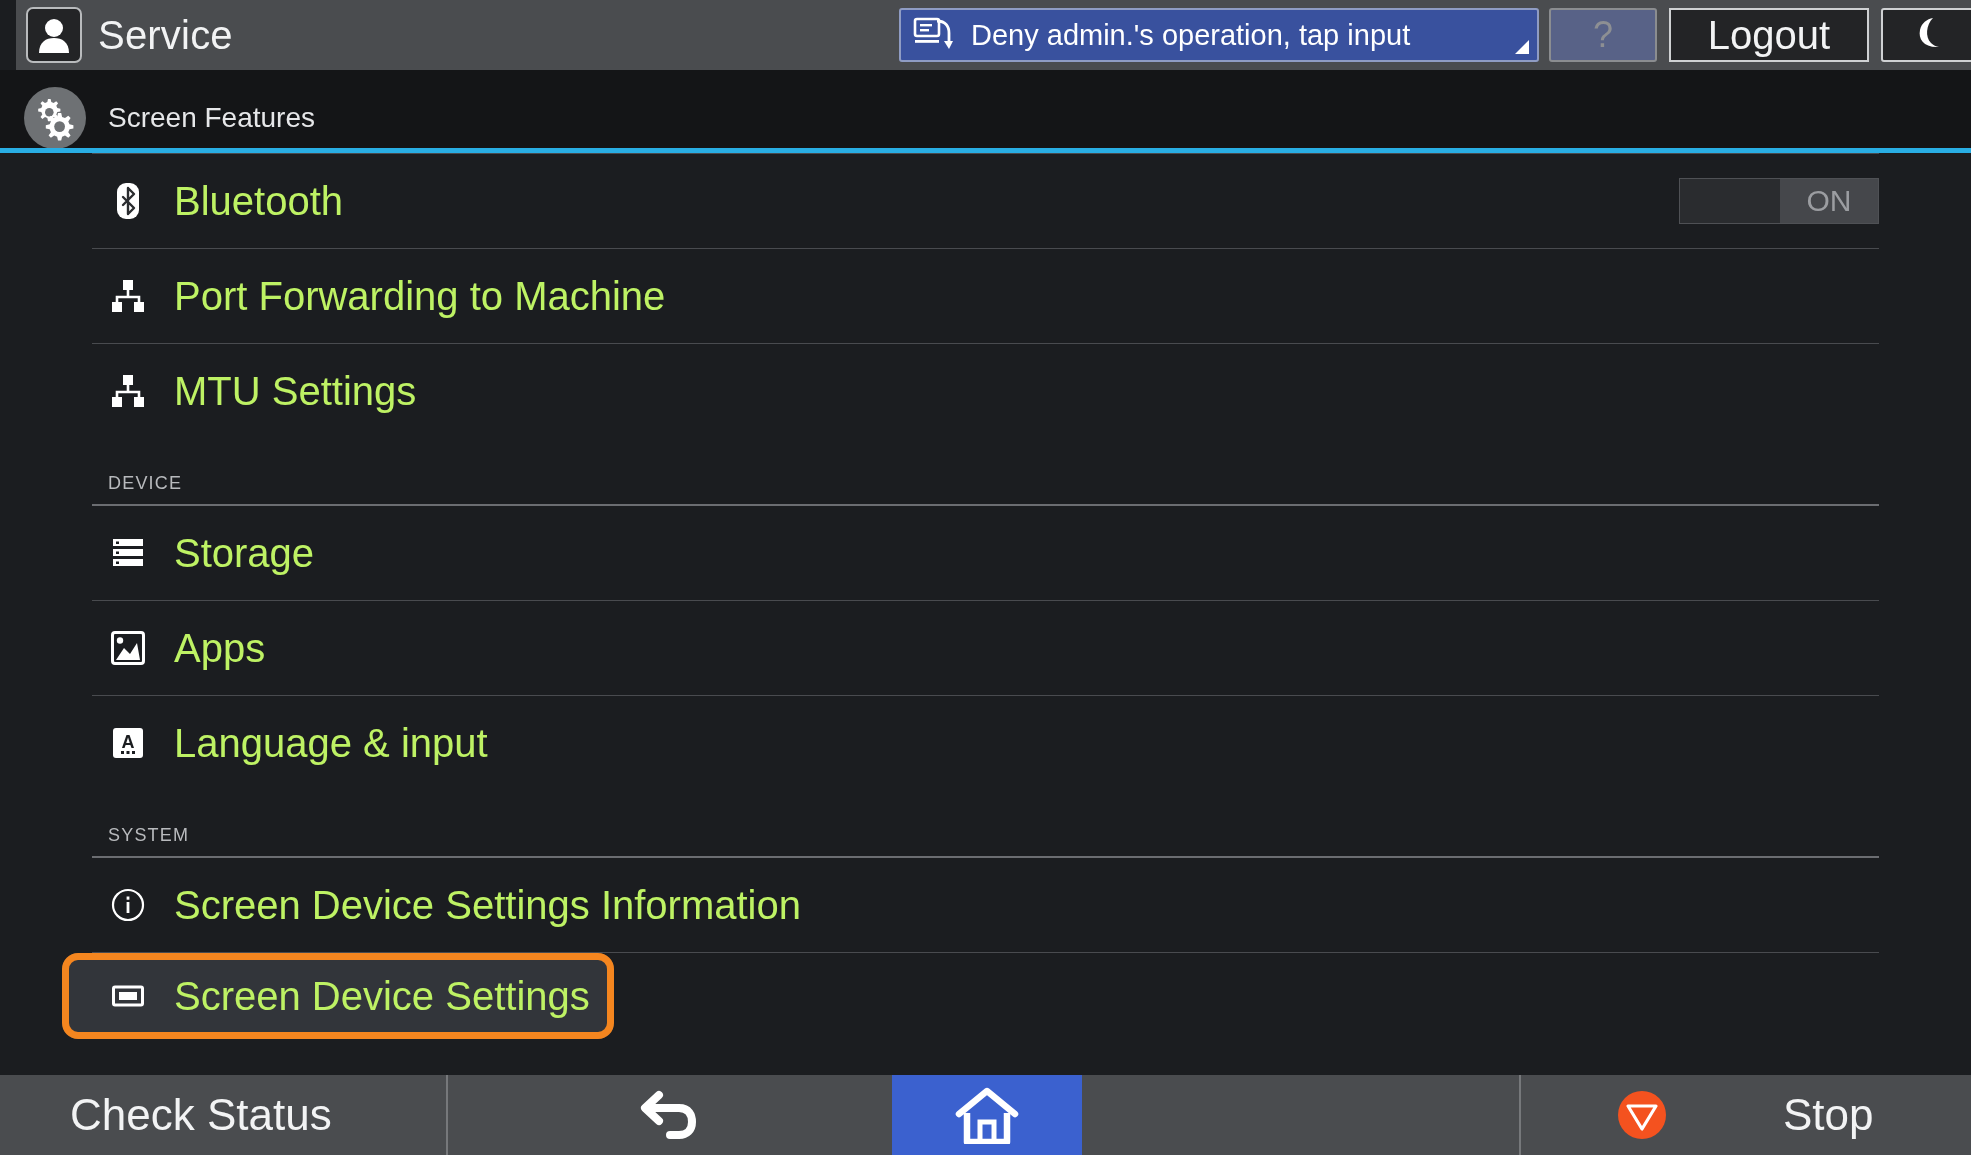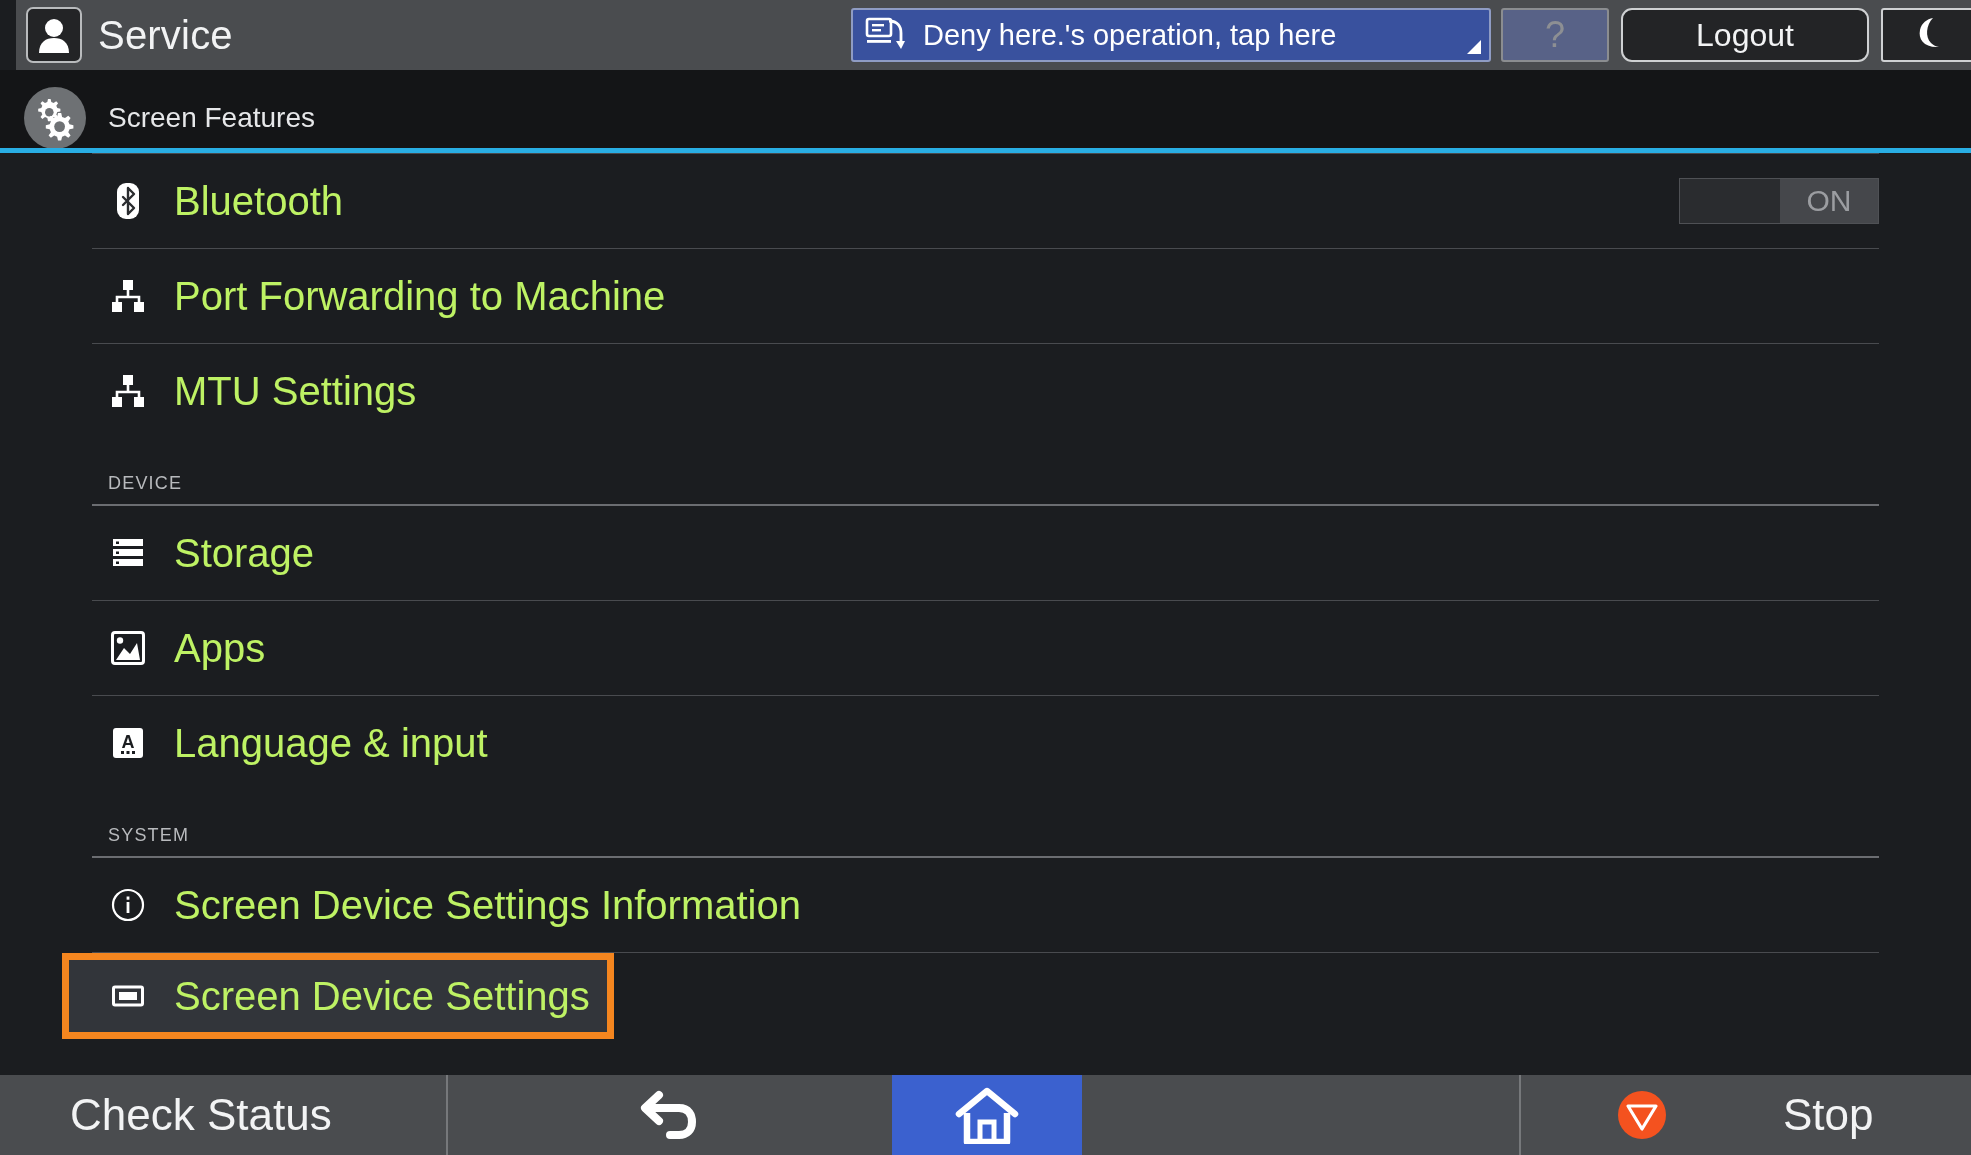--- a/index.html
+++ b/index.html
@@ -84,26 +84,26 @@
     border-radius: 3px;
     color: #8d8f93;
     font-size: 36px;
     display: flex;
     align-items: center;
     justify-content: center;
     margin-right: 12px;
     flex: none;
   }
   .btn-logout {
-    width: 248px; height: 54px;
+    width: 200px; height: 54px;
     background: #232426;
     border: 2px solid #cfd1d3;
-    border-radius: 11px;
+    border-radius: 0;
     color: #f2f3f4;
-    font-size: 32px;
+    font-size: 40px;
     display: flex;
     align-items: center;
     justify-content: center;
     margin-right: 12px;
     flex: none;
   }
   .btn-moon {
     width: 96px; height: 54px;
     background: #232426;
     border: 2px solid #cfd1d3;
@@ -225,20 +225,21 @@
   
   .row.highlighted {
     outline: 7px solid #f5861f;
     outline-offset: -7px;
     width: 552px;
     margin-left: 62px;
     padding-left: 46px;
     padding-right: 0;
     height: 86px;
     background: #32353a;
+    border-radius: 16px;
   }
 
   
   .bottombar {
     position: absolute;
     left: 0; bottom: 0;
     width: 1971px; height: 80px;
     background: #4a4c4f;
     display: flex;
     align-items: stretch;
@@ -301,21 +302,21 @@
 
     <div class="notice-banner">
       <svg class="notice-icon" width="40" height="38" viewBox="0 0 40 38">
         <rect x="2" y="3" width="24" height="17" rx="2" fill="none" stroke="#ffffff" stroke-width="2.6"></rect>
         <rect x="7" y="8" width="12" height="2.4" fill="#ffffff"></rect>
         <rect x="7" y="13" width="9" height="2.4" fill="#ffffff"></rect>
         <rect x="2" y="24" width="24" height="2.8" fill="#ffffff"></rect>
         <path d="M24 5 C33 5 36 11 36 17 L36 28" fill="none" stroke="#ffffff" stroke-width="2.8"></path>
         <path d="M31 25 L36 33 L40 25 Z" fill="#ffffff"></path>
       </svg>
-      <div class="notice-text">Deny here.'s operation, tap here</div>
+      <div class="notice-text">Deny admin.'s operation, tap input</div>
       <div class="notice-corner"></div>
     </div>
 
     <div class="btn-help">?</div>
     <div class="btn-logout">Logout</div>
     <div class="btn-moon">
       <svg width="30" height="36" viewBox="0 0 30 36">
         <path d="M25 30 C10 31 4 22 6 13 C7.5 6 13 2 19 1 C12 8 11 20 17 26 C19.5 28.5 22 29.6 25 30 Z" fill="#ffffff"></path>
       </svg>
     </div>

